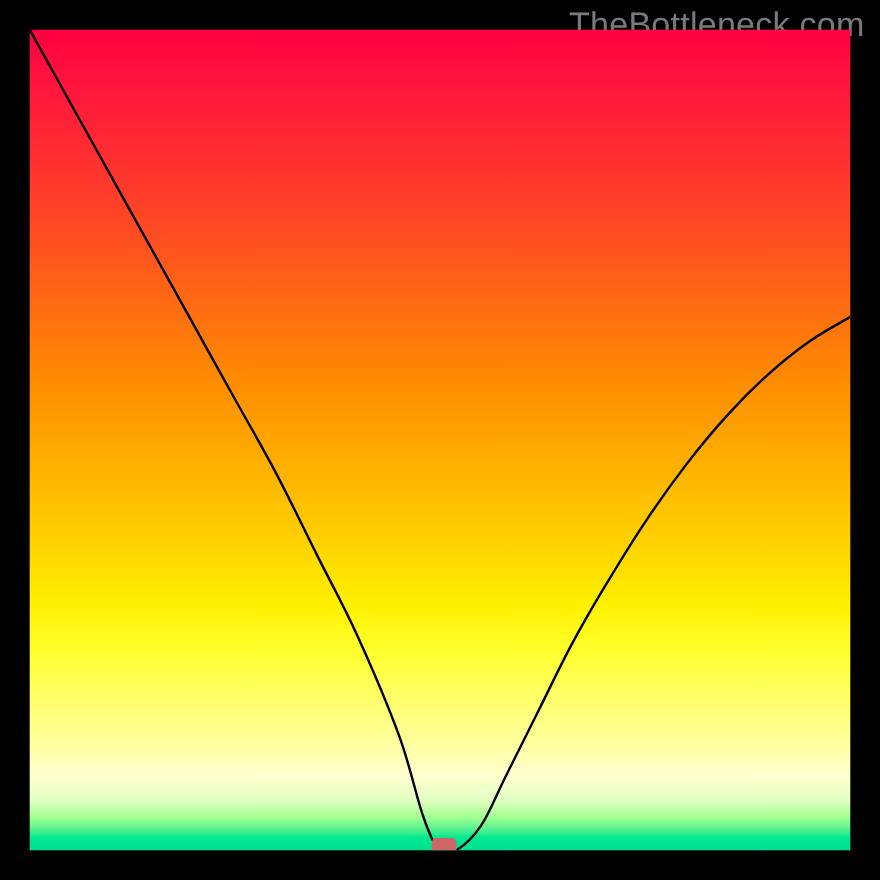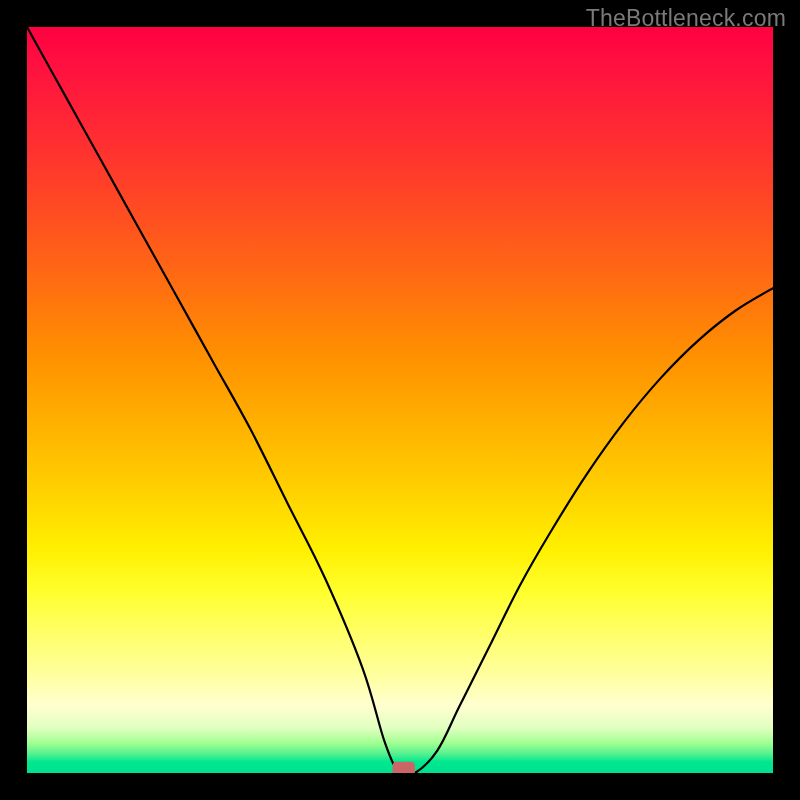--- a/index.html
+++ b/index.html
@@ -53,21 +53,21 @@
     position: absolute;
     inset: 0;
     width: 100%;
     height: 100%;
   }
   .watermark {
     position: absolute;
     top: 5px;
     right: 14px;
     color: #7a7a7a;
-    font-size: 23px;
+    font-size: 31px;
     font-weight: 500;
     letter-spacing: 0.2px;
   }
   rect.marker {
     fill: #cc6666;
   }
 </style>
 </head>
 <body>
 

